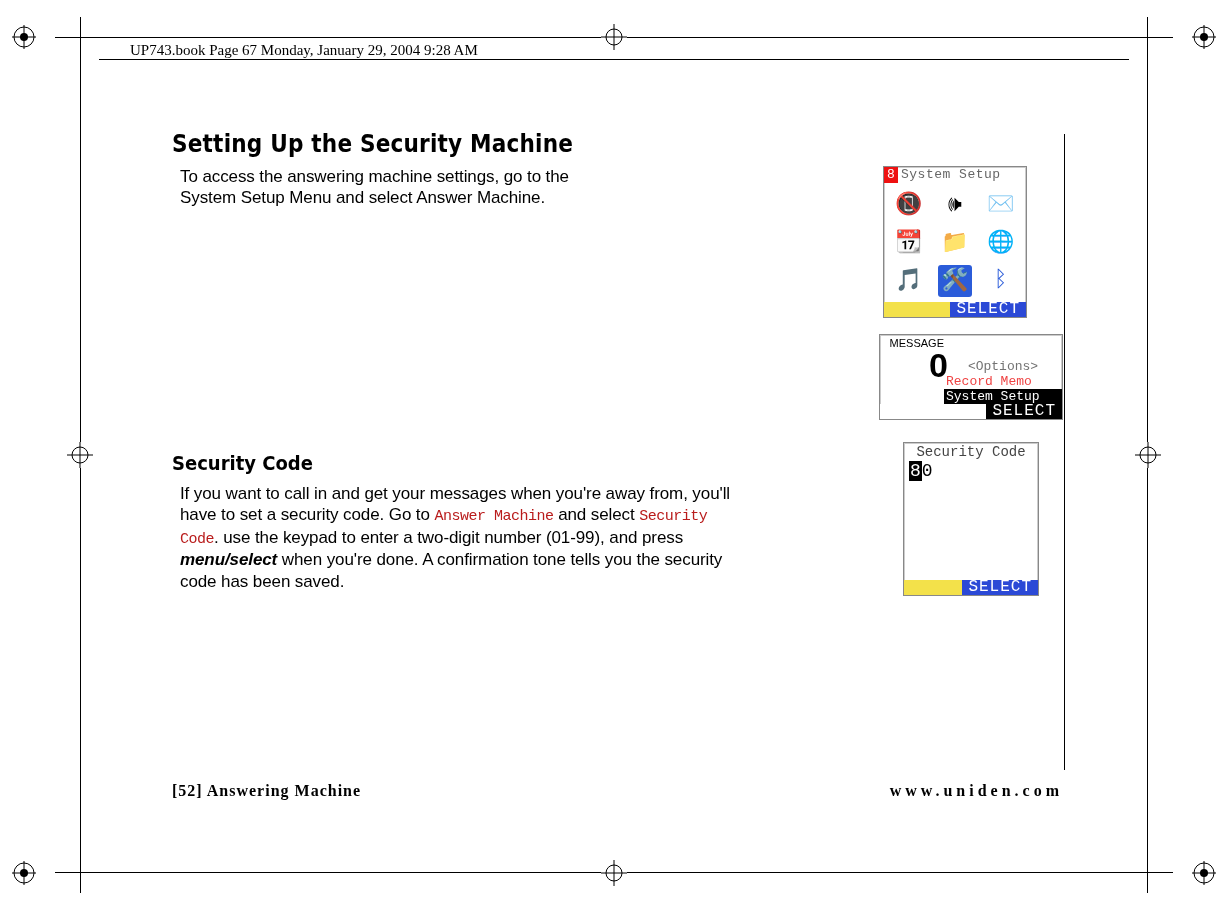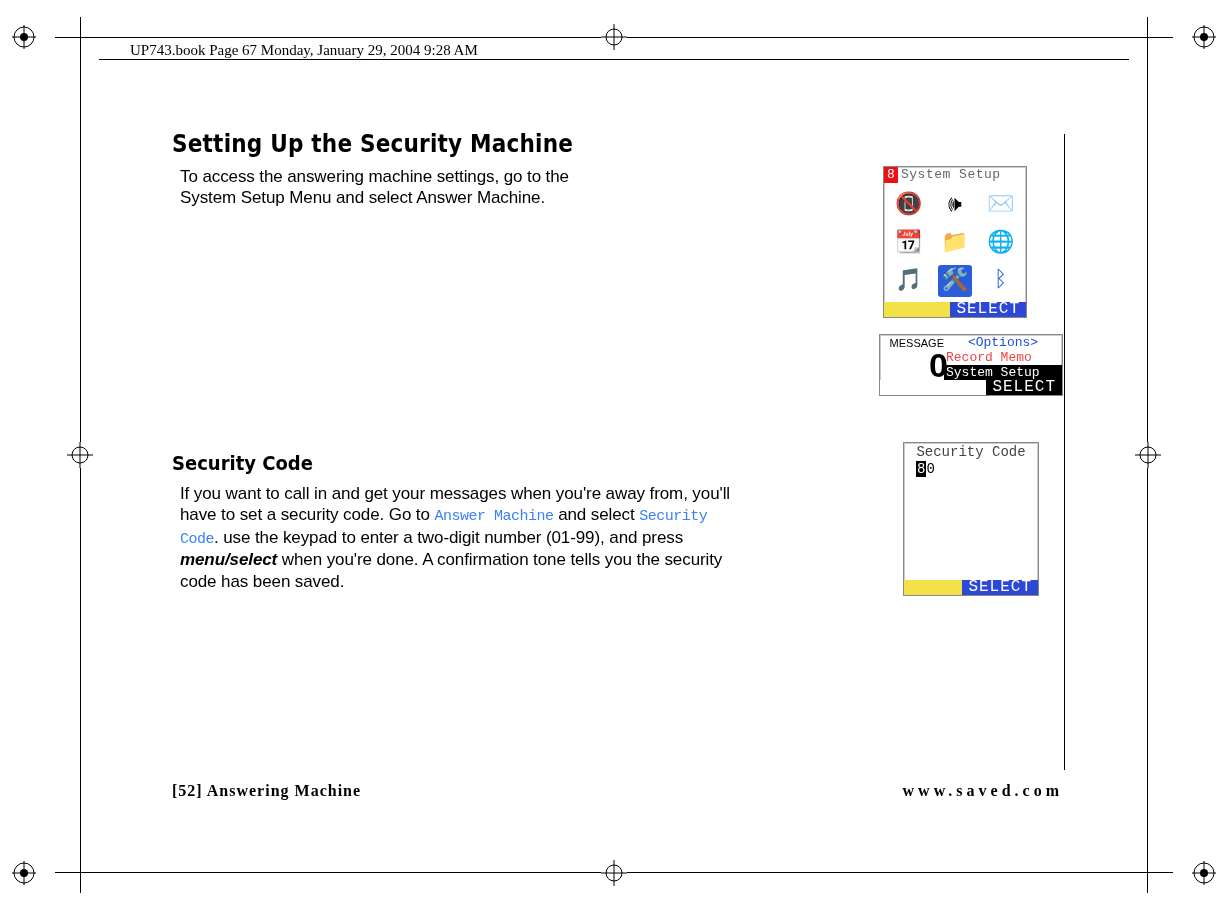--- a/index.html
+++ b/index.html
@@ -103,21 +103,21 @@
     font-size: 17px;
     line-height: 1.25;
     margin: 8px;
     font-stretch: condensed;
     letter-spacing: -0.1px;
     max-width: 560px;
   }
   span.lcd {
     font-family: "Courier New", monospace;
     font-size: 15px;
-    color:#3b82f6;
+    color:#b91c1c;
     letter-spacing: -0.5px;
   }
   span.em {
     font-style: italic;
     font-weight: bold;
   }
 
   .block-1 { position:relative; }
   .block-2 { position:relative; margin-top: 242px; }
 
@@ -192,31 +192,31 @@
   .screen2 .side .big0 {
     font-family: "Arial Black", Arial, sans-serif;
     font-size:34px; font-weight:900; line-height:28px;
     letter-spacing:-4px;
     margin-top:2px;
   }
   .screen2 .list {
     margin-left:64px;
     font-size:13px;
   }
-  .screen2 .list .hdr { text-align:center; color:#1d4ed8;}
+  .screen2 .list .hdr { text-align:center; color:#737373;margin-top:24px;}
   .screen2 .list .row { color:#ef4444; padding-left:2px;}
   .screen2 .list .row.sel { background:#000; color:#fff;}
   .screen2 .footer .left { background:#fff;}
   .screen2 .footer .right { background:#000;}
 
   
   .screen3 { top:312px; right:24px; width:134px; height:152px; }
   .screen3 .hdr { text-align:center; font-size:14px; color:#444; padding:1px 0;}
   .screen3 .val {
-    font-size:14px; padding-left:12px;
+    font-size:18px; padding-left:5px;
   }
   .screen3 .val .cursor { background:#000; color:#fff; padding:0 1px;}
   .screen3 .footer { position:absolute; bottom:0; left:0; right:0;}
 
   
   .page-footer-left {
     position:absolute;
     left:0; bottom:0;
     font-family: Georgia, "Times New Roman", serif;
     font-weight:bold;
@@ -373,15 +373,15 @@
     <div class="val">
       <span class="cursor">8</span><span>0</span>
     </div>
     <div class="footer">
       <div class="left"></div>
       <div class="right">SELECT</div>
     </div>
   </div>
 
   <div class="page-footer-left">[52] Answering Machine</div>
-  <div class="page-footer-right">www.saved.com</div>
+  <div class="page-footer-right">www.uniden.com</div>
 
 </div>
 
 </body></html>

